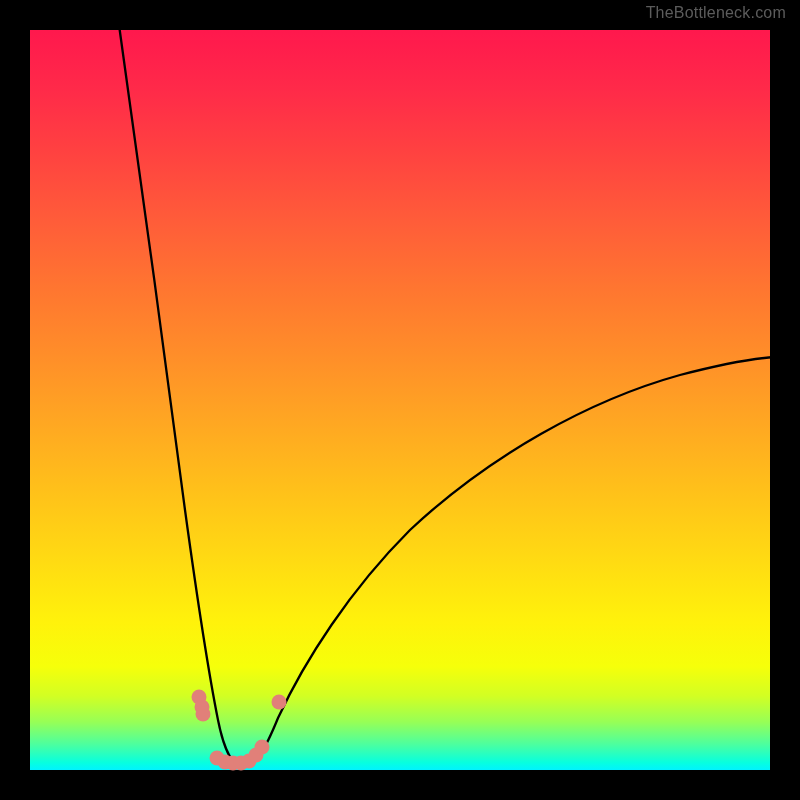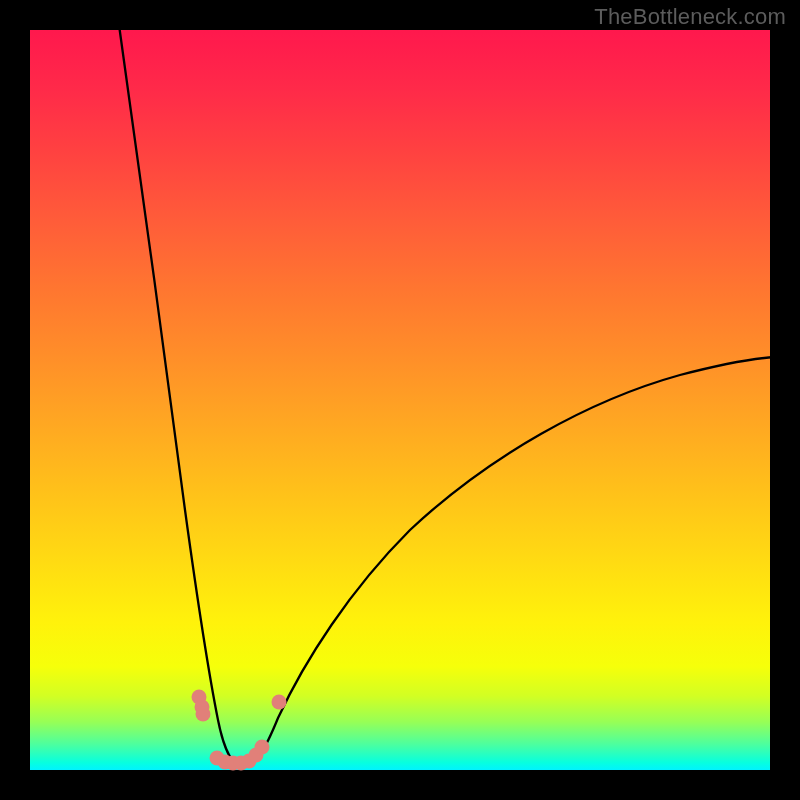--- a/index.html
+++ b/index.html
@@ -43,21 +43,21 @@
       #4dff9e 96.5%,
       #07ffdf 99%,
       #00f3ff 100%
     );
   }
   .attribution {
     position: absolute;
     top: 4px;
     right: 14px;
     color: #5c5c5c;
-    font-size: 22px;
+    font-size: 16px;
     font-weight: 500;
     letter-spacing: 0.2px;
   }
   svg.curves {
     position: absolute;
     left: 0;
     top: 0;
     width: 740px;
     height: 740px;
     overflow: visible;

